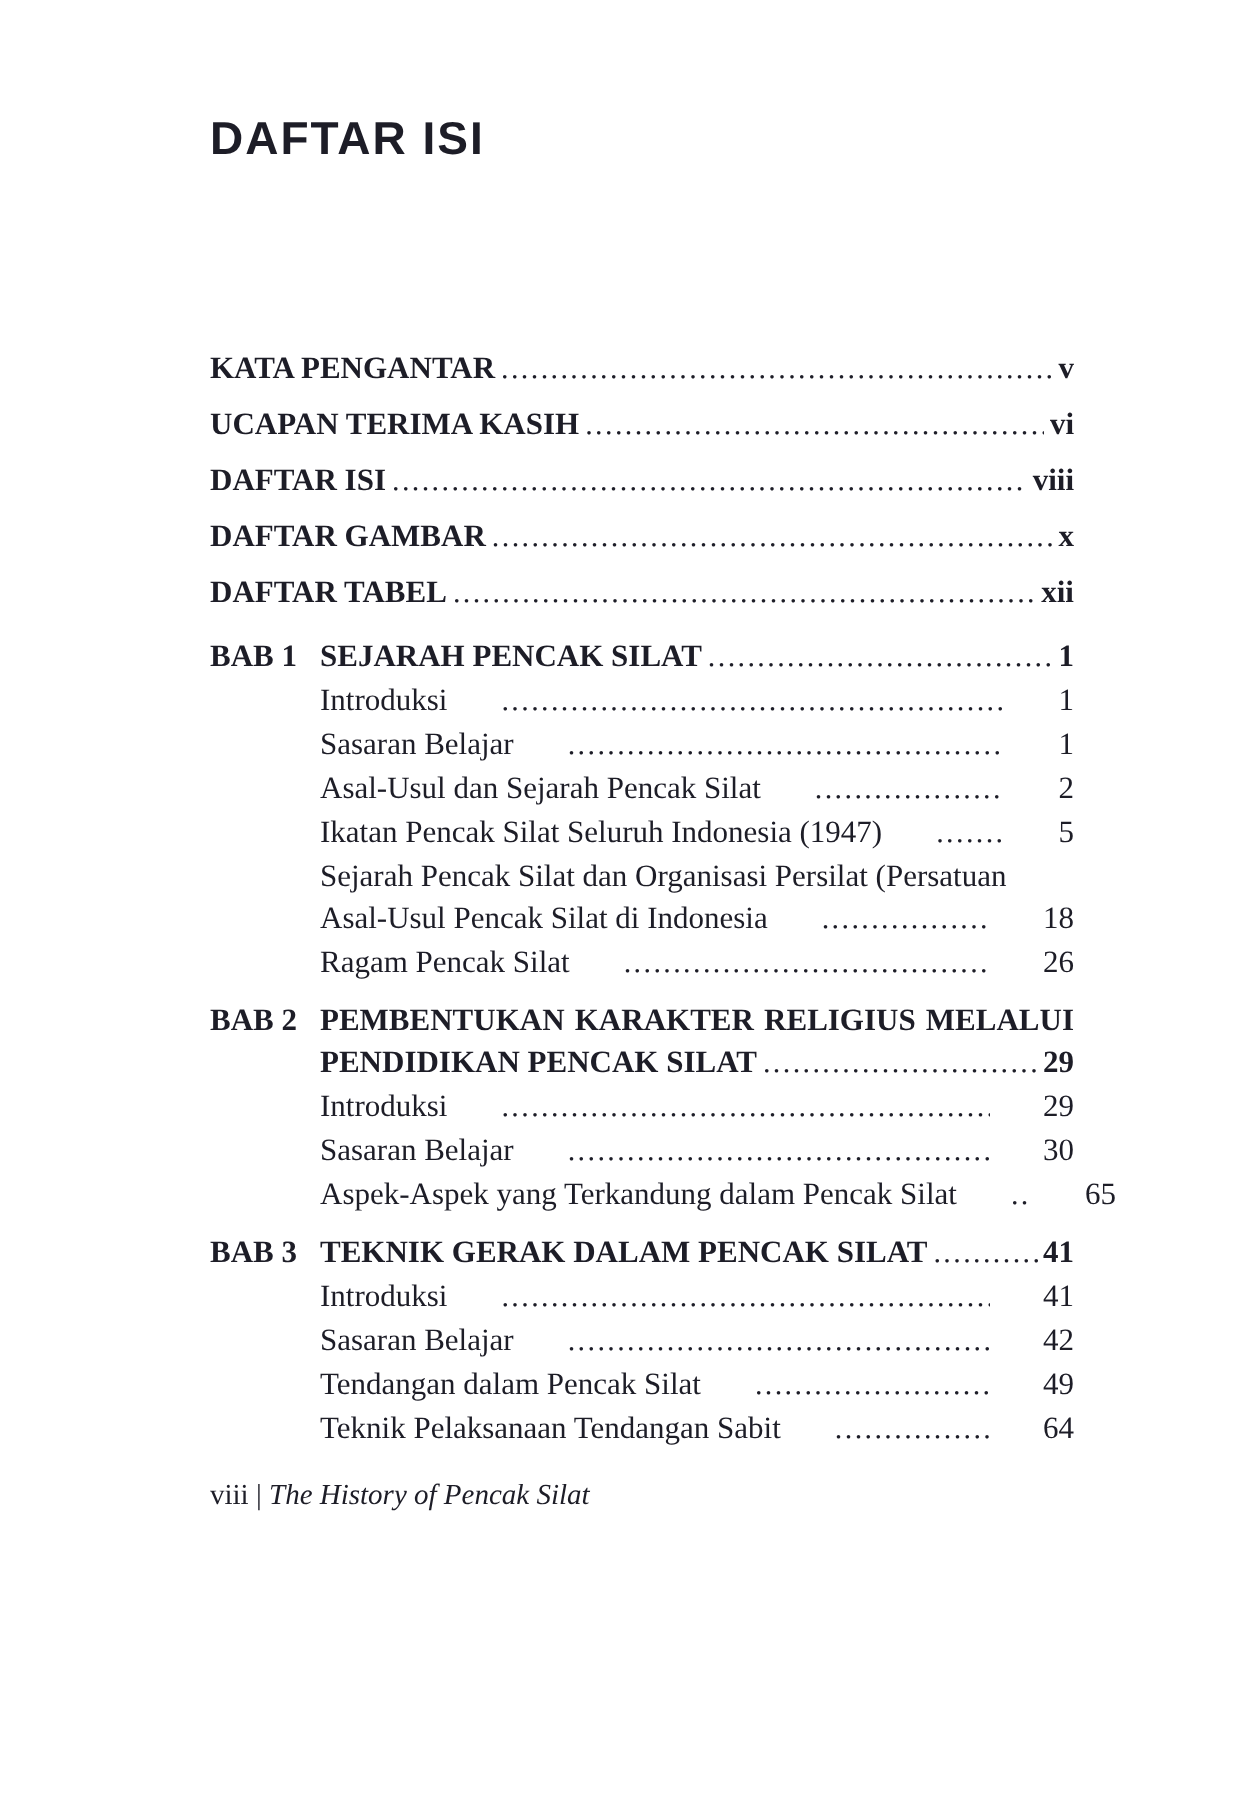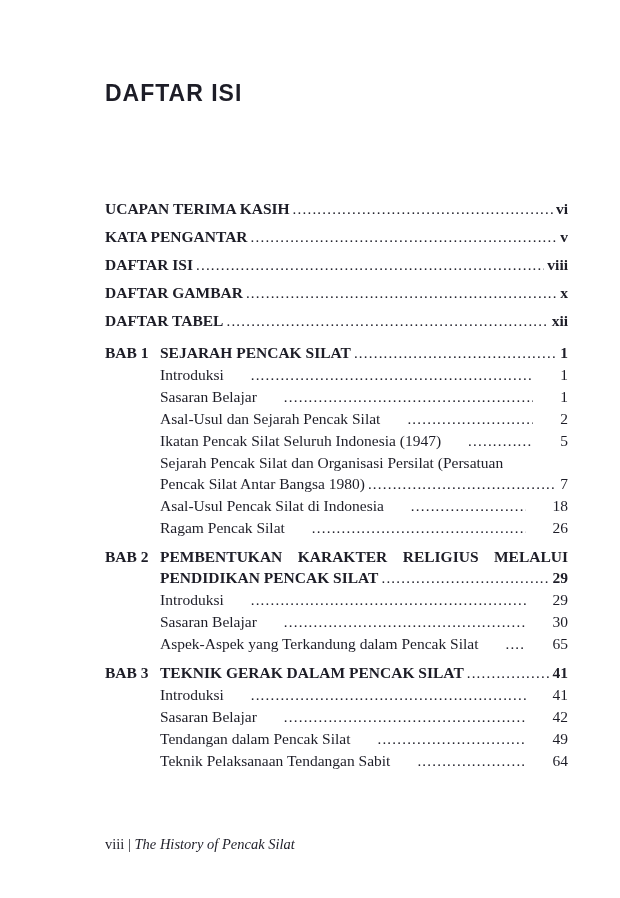--- a/index.html
+++ b/index.html
@@ -4,21 +4,21 @@
 <style>
   * { margin: 0; padding: 0; box-sizing: border-box; }
   html, body { width: 620px; height: 898px; }
   body {
     background: #ffffff;
     font-family: "Liberation Serif", serif;
     color: #1d1d27;
     position: relative;
     overflow: hidden;
   }
-  .page { position: absolute; inset: 0; padding: 56px 52px 0 105px; margin-top: 24px; }
+  .page { position: absolute; inset: 0; padding: 56px 83px 0 105px; }
 
   .doc-title {
     font-family: "Liberation Sans", sans-serif;
     font-weight: 700;
     font-size: 23px;
     letter-spacing: 1px;
     color: #1d1d27;
   }
 
   .toc { margin-top: 88px; font-size: 15.5px; }
@@ -45,44 +45,44 @@
     font-weight: 700;
     text-align: justify;
     text-align-last: justify;
   }
   .entry { font-weight: 400; gap: 24px; }
   .entry .wrap-line { font-weight: 400; }
 
   .footer {
     position: absolute;
     left: 105px;
-    top: 812px;
+    top: 740px;
     font-size: 14.5px;
     color: #1d1d27;
   }
   .footer .book-title { font-style: italic; }
 </style>
 </head>
 <body>
 
 <div class="page">
 
   <h1 class="doc-title">DAFTAR ISI</h1>
 
   <div class="toc">
 
     <div class="row fm-row">
+      <span class="lbl">KATA PENGANTAR</span>
+      <span class="dots"></span>
+      <span class="pg">v</span>
+    </div>
+    <div class="row fm-row">
       <span class="lbl">UCAPAN TERIMA KASIH</span>
       <span class="dots"></span>
       <span class="pg">vi</span>
-    </div>
-    <div class="row fm-row">
-      <span class="lbl">KATA PENGANTAR</span>
-      <span class="dots"></span>
-      <span class="pg">v</span>
     </div>
     <div class="row fm-row">
       <span class="lbl">DAFTAR ISI</span>
       <span class="dots"></span>
       <span class="pg">viii</span>
     </div>
     <div class="row fm-row">
       <span class="lbl">DAFTAR GAMBAR</span>
       <span class="dots"></span>
       <span class="pg">x</span>
@@ -116,25 +116,20 @@
           <span class="dots"></span>
           <span class="pg">2</span>
         </div>
         <div class="row entry">
           <span class="lbl">Ikatan Pencak Silat Seluruh Indonesia (1947)</span>
           <span class="dots"></span>
           <span class="pg">5</span>
         </div>
         <div class="entry">
           <div class="wrap-line">Sejarah Pencak Silat dan Organisasi Persilat (Persatuan</div>
-          <div class="row">
-            <span class="lbl">Pencak Silat Antar Bangsa 1980)</span>
-            <span class="dots"></span>
-            <span class="pg">7</span>
-          </div>
         </div>
         <div class="row entry">
           <span class="lbl">Asal-Usul Pencak Silat di Indonesia</span>
           <span class="dots"></span>
           <span class="pg">18</span>
         </div>
         <div class="row entry">
           <span class="lbl">Ragam Pencak Silat</span>
           <span class="dots"></span>
           <span class="pg">26</span>

